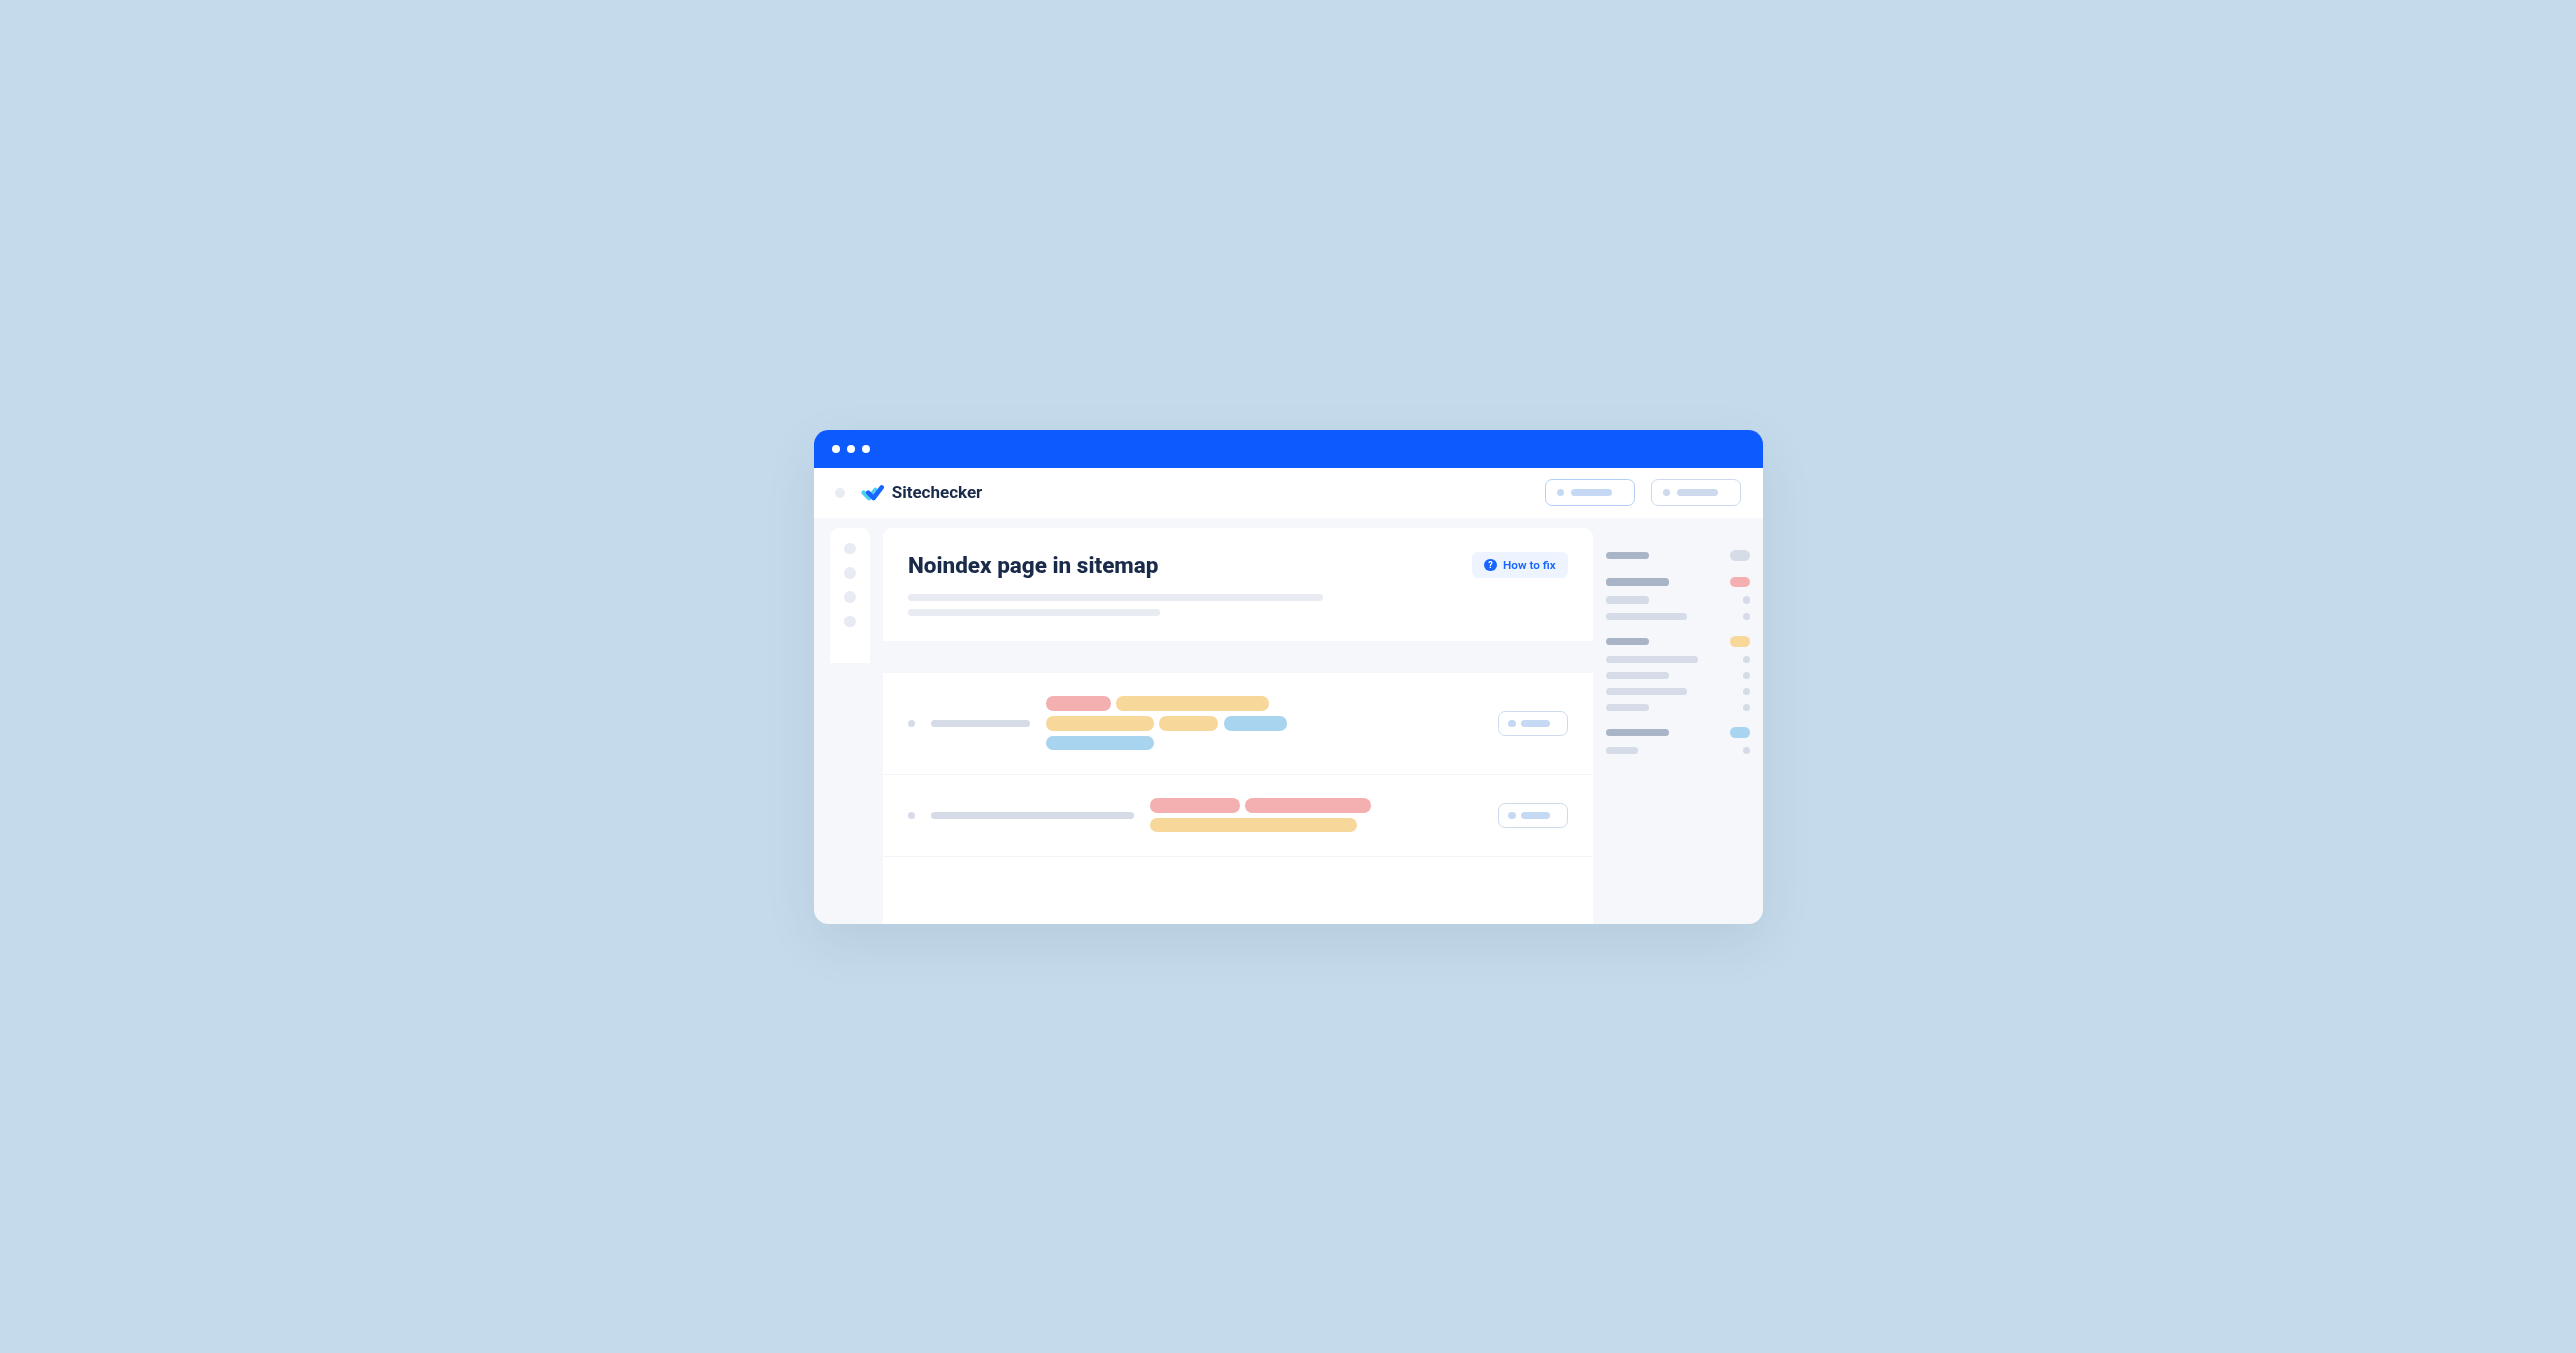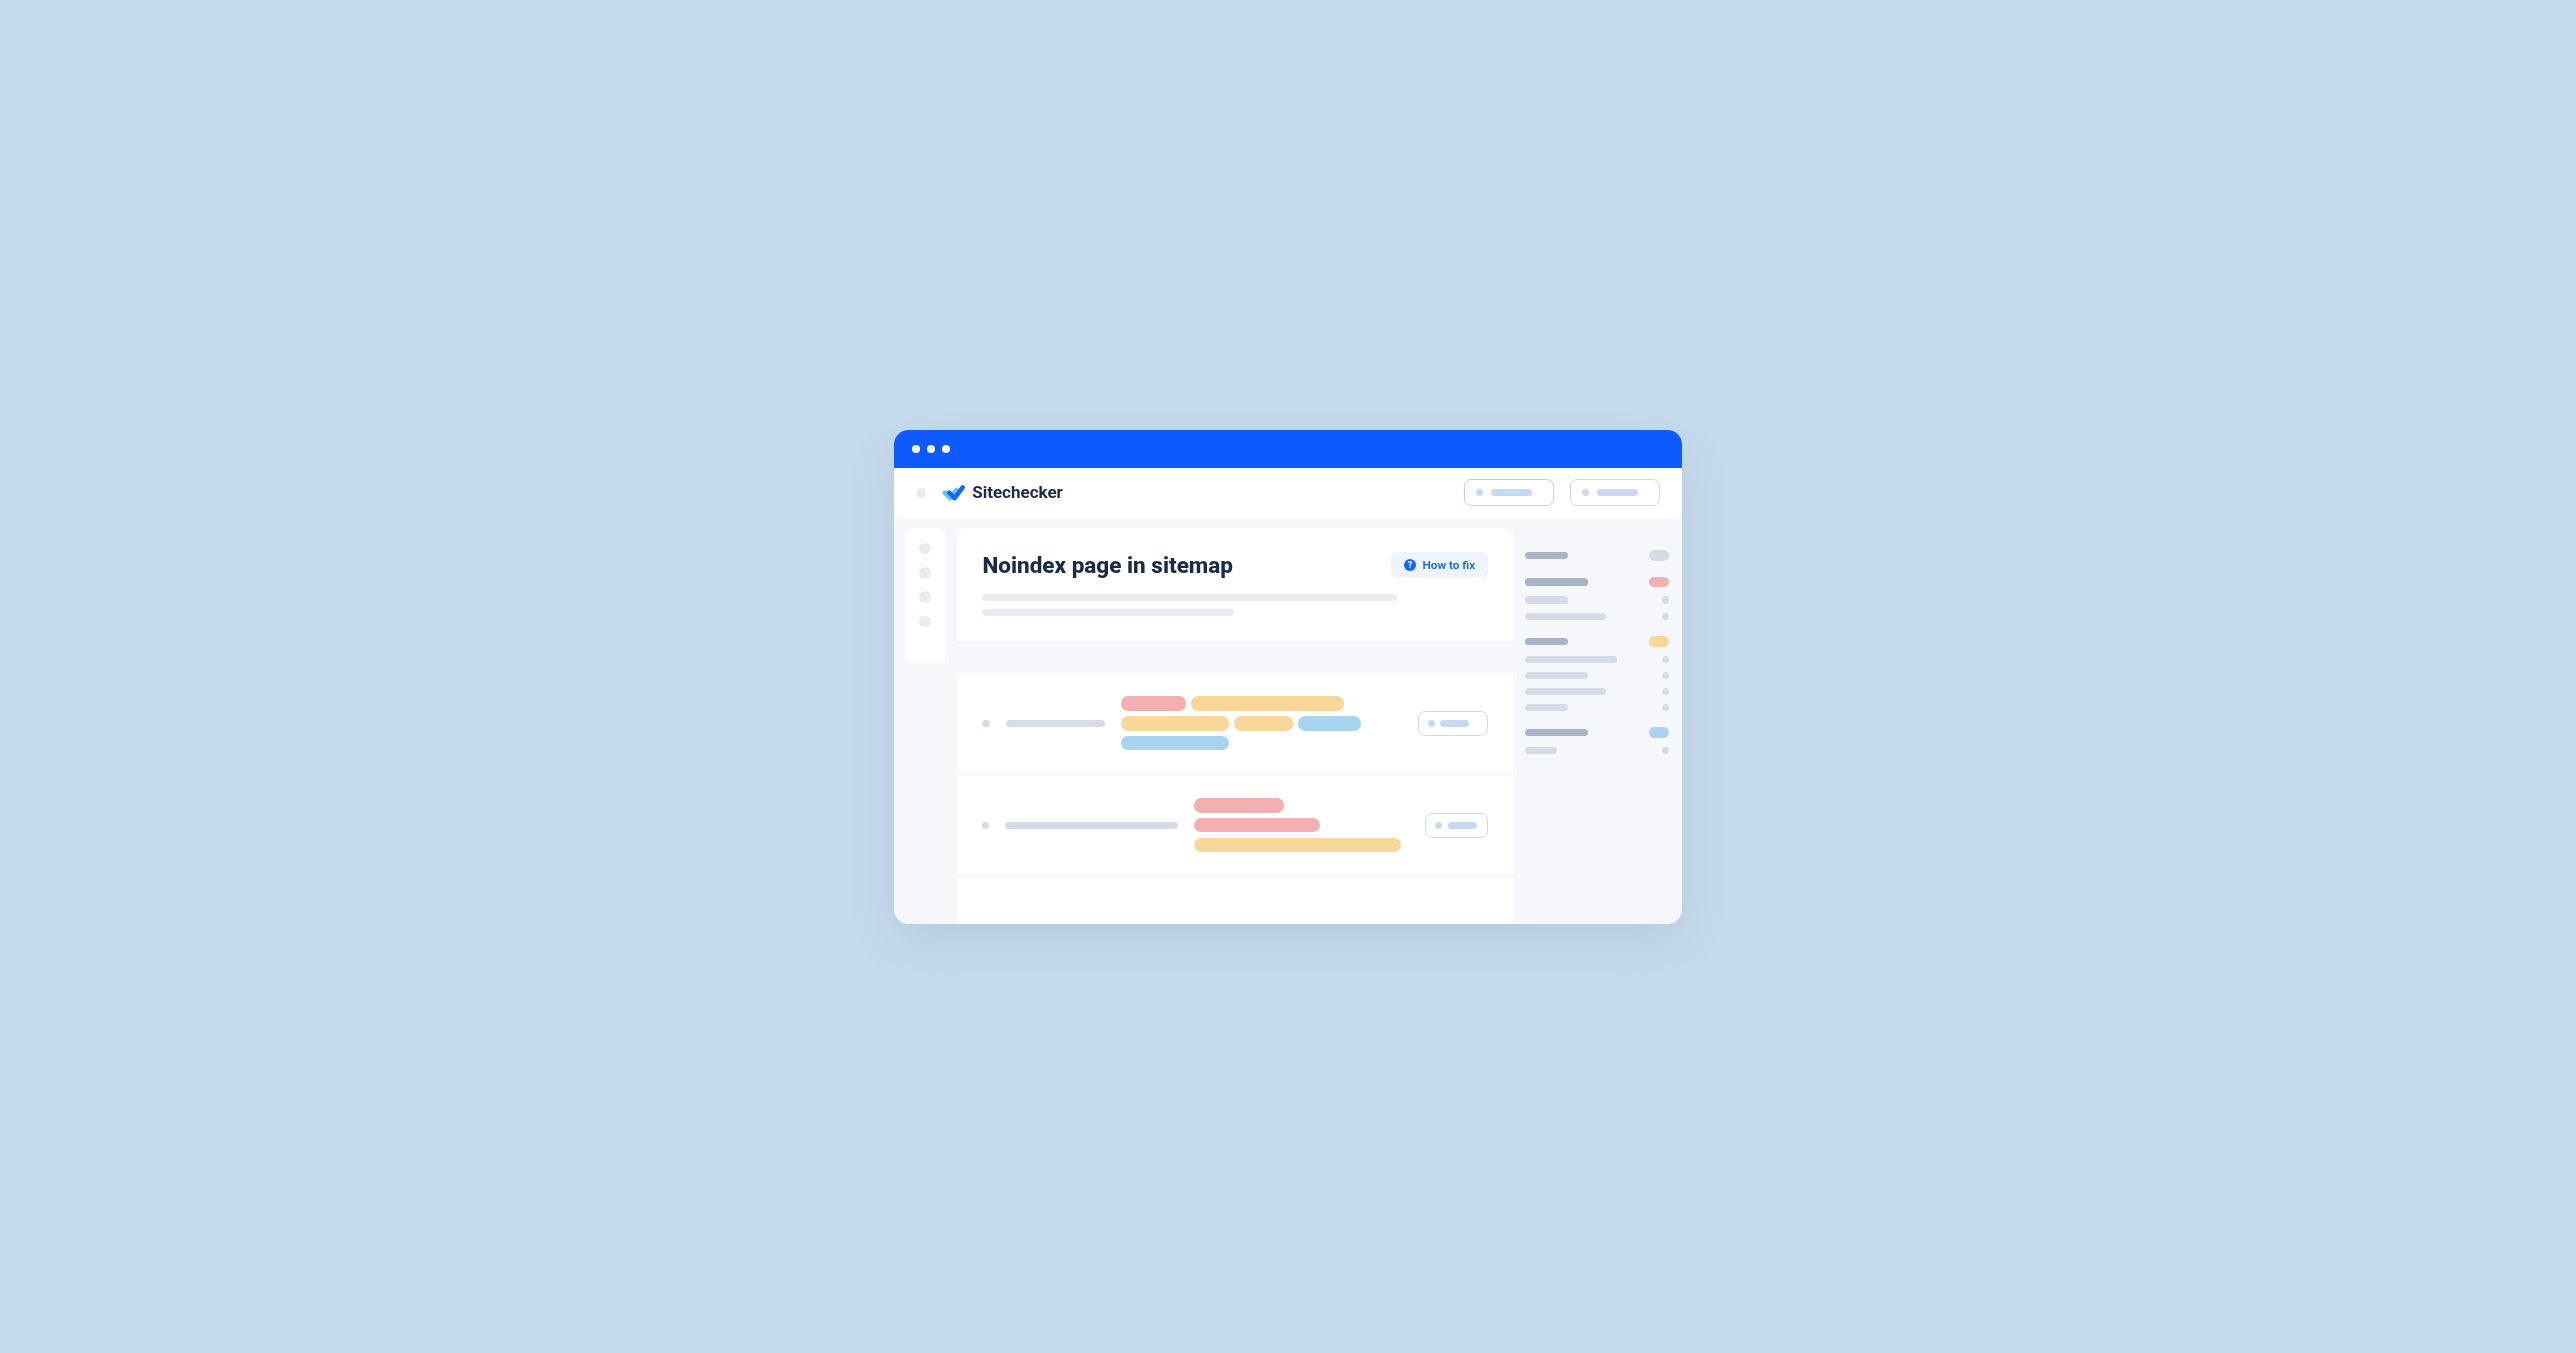--- a/index.html
+++ b/index.html
@@ -6,21 +6,21 @@
     body {
       background: #c5dbec;
       font-family: -apple-system, BlinkMacSystemFont, 'Segoe UI', Roboto, sans-serif;
       min-height: 100vh;
       display: flex;
       align-items: center;
       justify-content: center;
       padding: 54px;
     }
     .window {
-      width: 788px;
+      width: 949px;
       background: #f5f7fa;
       border-radius: 14.4px;
       overflow: hidden;
       box-shadow: 0 18px 54px rgba(0,0,0,0.08);
     }
     .titlebar {
       background: #0d5bff;
       height: 38px;
       display: flex;
       align-items: center;
@@ -68,20 +68,21 @@
       gap: 7.2px;
     }
     .header-btn.primary { border-color: #b3cef6; }
     .btn-dot { width: 7.2px; height: 7.2px; background: #cdd9ec; border-radius: 50%; }
     .btn-bar { height: 7.2px; background: #cdd9ec; border-radius: 3.6px; flex: 1; max-width: 41px; }
     .header-btn.primary .btn-dot { background: #c5d9f5; }
     .header-btn.primary .btn-bar { background: #c5d9f5; }
     .body {
       display: flex;
       height: 406px;
+      padding-left: 6px;
     }
     .sidebar-nav {
       width: 40px;
       background: #fff;
       display: flex;
       flex-direction: column;
       align-items: center;
       padding-top: 14.4px;
       gap: 12.6px;
       margin: 10.8px 0 0 10.8px;

